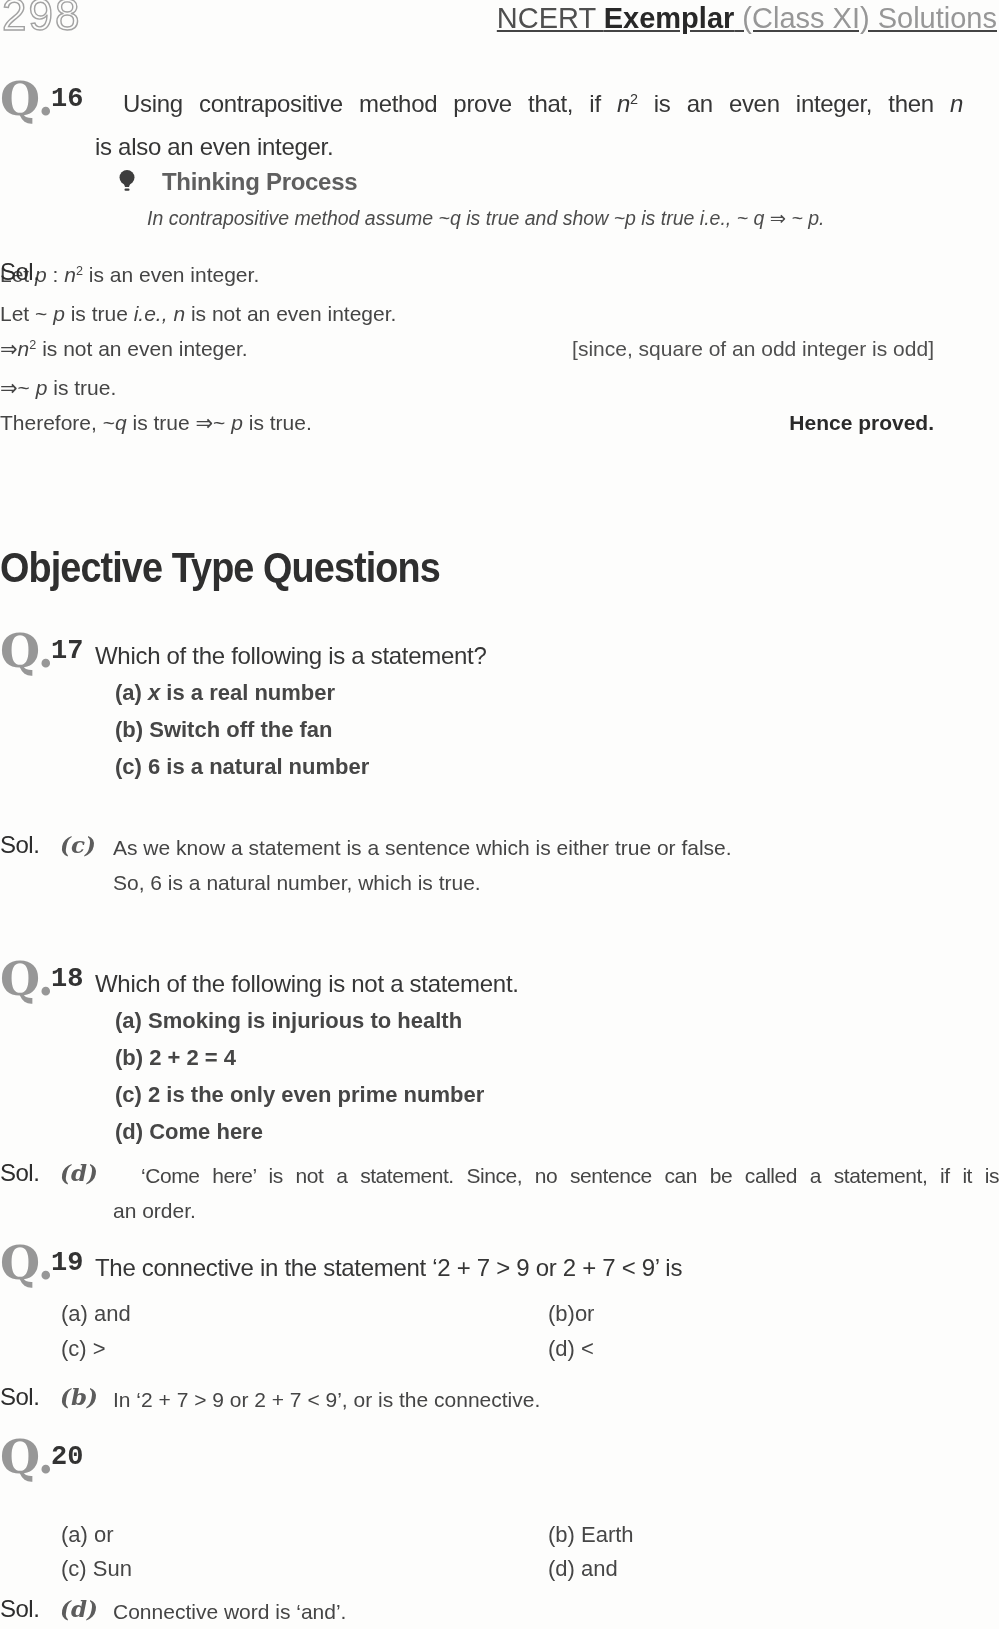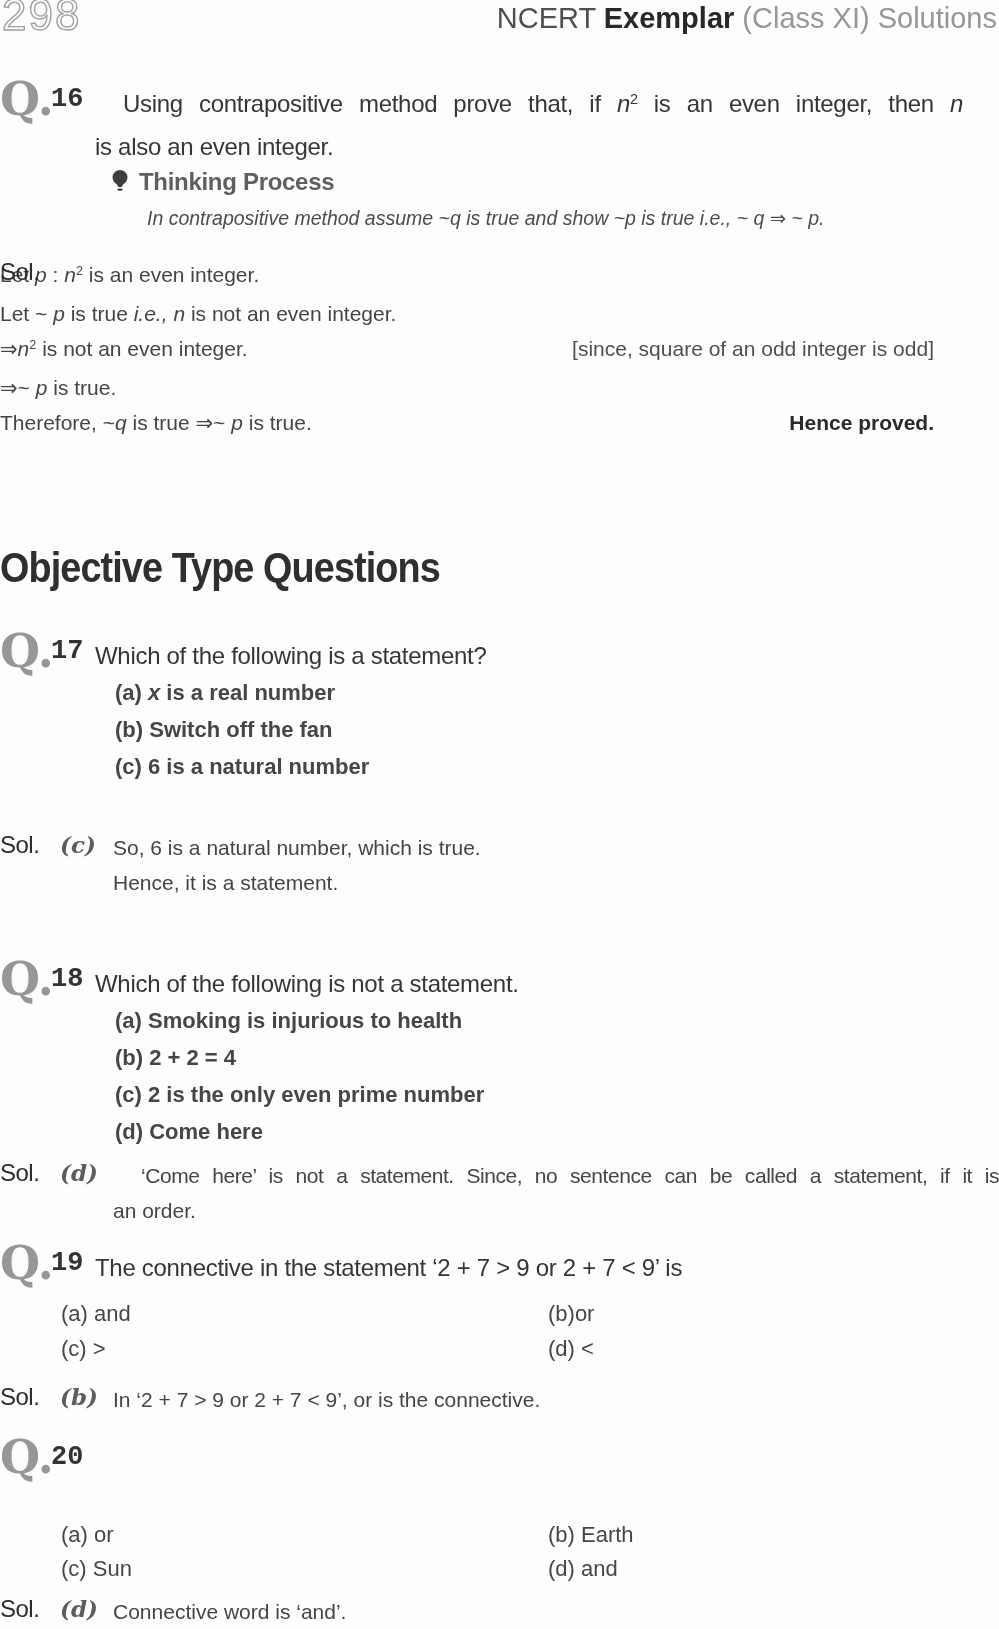--- a/index.html
+++ b/index.html
@@ -13,21 +13,21 @@
   }
   .abs { position:absolute; }
 
   
   .page-number {
     left:2px; top:-10px;
     font-size:44px; letter-spacing:2px;
     color:transparent;
     -webkit-text-stroke:1.4px #a2a2a2;
   }
-  .book-title { right:2px; top:2px; font-size:29px; white-space:nowrap; }
+  .book-title { right:2px; top:2px; font-size:29px; white-space:nowrap;text-decoration:underline; }
   .bt-normal { color:#4f4f4f; }
   .bt-bold   { color:#282828; font-weight:bold; }
   .bt-light  { color:#979797; }
 
   
   .qblock { left:0; right:0; }
   .qmark {
     position:absolute; left:0; top:-8px;
     font-family:"DejaVu Serif","Liberation Serif",serif;
     font-weight:bold; font-size:46px; color:#979797; line-height:1;
@@ -39,21 +39,21 @@
   }
   .qtitle {
     margin-left:95px; width:868px;
     font-size:24px; line-height:40px; letter-spacing:-0.3px;
     color:#363636;
   }
   .jline { text-align:justify; text-align-last:justify;margin-left:28px; }
   .tight { letter-spacing:-0.45px; }
 
   
-  .thinking { left:112px; top:168px; display:flex; align-items:center; }
+  .thinking { left:119px; top:168px; display:flex; align-items:center;gap:16px; }
   .tp-title { margin-left:11px; font-size:24px; font-weight:bold; color:#5f5f5f; letter-spacing:-0.3px; }
   .tp-note  { left:147px; top:207px; font-style:italic; font-size:19.5px; color:#4c4c4c; }
 
   
   .solblock { left:0; right:0; }
   .sol-label {
     position:absolute; left:0; top:1px;
     font-weight:normal; font-size:24px; color:#2d2d2d; letter-spacing:-0.5px;
   }
   .sol-answer {
@@ -139,22 +139,22 @@
 <div class="abs opts" style="top:678px">
   <div class="opt"><span>(a) </span><span class="vi">x</span><span> is a real number</span></div>
   <div class="opt">(b) Switch off the fan</div>
   <div class="opt">(c) 6 is a natural number</div>
 </div>
 
 <div class="abs solblock" style="top:830px">
   <span class="sol-label">Sol.</span>
   <span class="sol-answer">(c)</span>
   <div class="sol-lines narrow">
+    <div>As we know a statement is a sentence which is either true or false.</div>
     <div>So, 6 is a natural number, which is true.</div>
-    <div>Hence, it is a statement.</div>
   </div>
 </div>
 
 <div class="abs qblock" style="top:964px">
   <span class="qmark">Q.</span>
   <span class="qnum">18</span>
   <div class="qtitle">Which of the following is not a statement.</div>
 </div>
 <div class="abs opts" style="top:1006px">
   <div class="opt">(a) Smoking is injurious to health</div>

